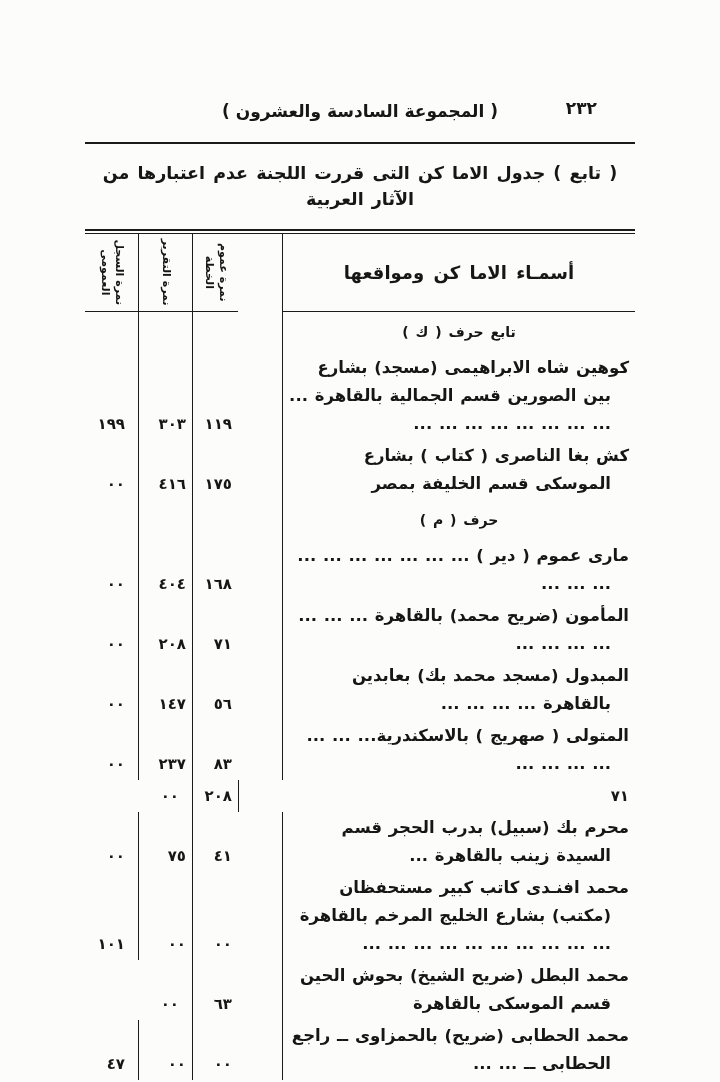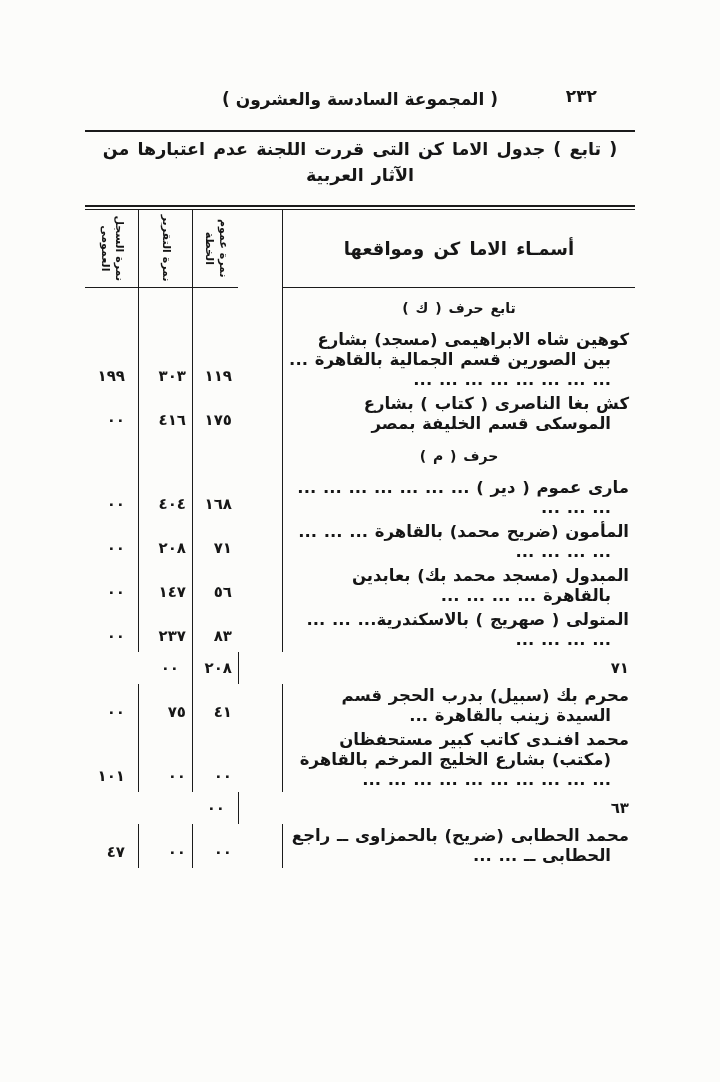--- a/index.html
+++ b/index.html
@@ -15,29 +15,30 @@
     overflow: hidden;
   }
   .content { padding: 86px 85px 0 85px; }
 
   
   .page-header { position: relative; height: 28px; }
   .header-title {
     display: block; text-align: center;
     font-size: 17px; font-weight: 700; line-height: 26px;
     letter-spacing: .5px;
+    margin-top: 12px;
   }
   .page-num {
     position: absolute; top: 0; right: 38px;
     font-size: 17px; font-weight: 700;
   }
   .rule { border-top: 2.5px solid #1b1b1b; margin-top: 16px; }
 
   .caption {
-    margin-top: 4px; text-align: center;
+    margin-top: 16px; text-align: center;
     font-size: 17.5px; font-weight: 700; line-height: 26px;
     word-spacing: 2px;
   }
 
   
   .double-rule {
     margin-top: 17px; height: 5px;
     border-top: 2px solid #1b1b1b;
     border-bottom: 1.5px solid #1b1b1b;
   }
@@ -59,21 +60,21 @@
   .rot-cell { display: flex; align-items: center; justify-content: center; overflow: hidden; }
   .rot {
     transform: rotate(90deg);
     white-space: pre;
     font-size: 11px; font-weight: 700; line-height: 1.3;
     text-align: center;
   }
 
   .row { min-height: 32px; }
   .name {
-    font-size: 16.5px; font-weight: 600; line-height: 20px;
+    font-size: 16.5px; font-weight: 600; line-height: 28px;
     padding: 2px 6px 2px 4px;
     padding-right: 24px; text-indent: -18px; 
     word-spacing: 1px;
   }
   .num {
     display: flex; align-items: flex-end; justify-content: flex-start;
     font-size: 15px; font-weight: 700; line-height: 28px;
     padding: 2px 6px 2px 0;
     letter-spacing: 1px;
   }
@@ -194,20 +195,21 @@
   </div>
 
   <div class="grid row">
     <div class="cell-names name">محمد افنـدى كاتب كبير مستحفظان (مكتب) بشارع الخليج المرخم بالقاهرة ... ... ... ... ... ... ... ... ... ...</div>
     <div class="cell-plan num">٠٠</div>
     <div class="cell-report num">٠٠</div>
     <div class="cell-reg num">١٠١</div>
   </div>
 
   <div class="grid row">
+    <div class="cell-names name">محمد البطل (ضريح الشيخ) بحوش الحين قسم الموسكى بالقاهرة</div>
     <div class="cell-plan num">٦٣</div>
     <div class="cell-reg num">٠٠</div>
   </div>
 
   <div class="grid row">
     <div class="cell-names name">محمد الحطابى (ضريح) بالحمزاوى  ــ راجع الحطابى ــ  ... ...</div>
     <div class="cell-plan num">٠٠</div>
     <div class="cell-report num">٠٠</div>
     <div class="cell-reg num">٤٧</div>
   </div>

